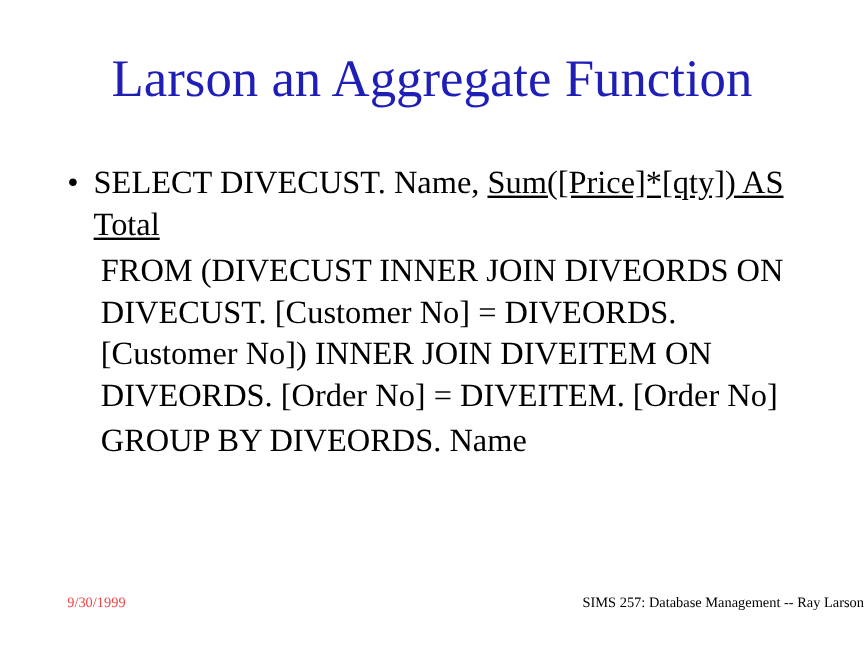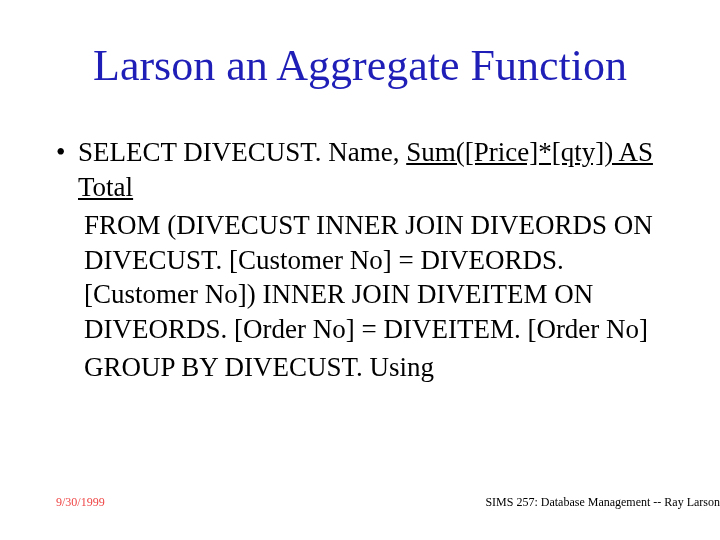--- a/index.html
+++ b/index.html
@@ -80,18 +80,18 @@
   <div class="title">Larson an Aggregate Function</div>
 
   <div class="body">
     <div class="bullet-row">
       <div class="bullet-dot">•</div>
       <div class="bullet-content">
         <span>SELECT DIVECUST. Name, </span><span class="underline">Sum([Price]*[qty]) AS Total</span>
       </div>
     </div>
     <div class="sub">FROM (DIVECUST INNER JOIN DIVEORDS ON DIVECUST. [Customer No] = DIVEORDS. [Customer No]) INNER JOIN DIVEITEM ON DIVEORDS. [Order No] = DIVEITEM. [Order No]</div>
-    <div class="sub">GROUP BY DIVECUST. Using</div>
+    <div class="sub">GROUP BY DIVEORDS. Name</div>
   </div>
 
   <div class="footer-left">9/30/1999</div>
   <div class="footer-center">SIMS 257: Database Management -- Ray Larson</div>
 </div>
 
 </body></html>

